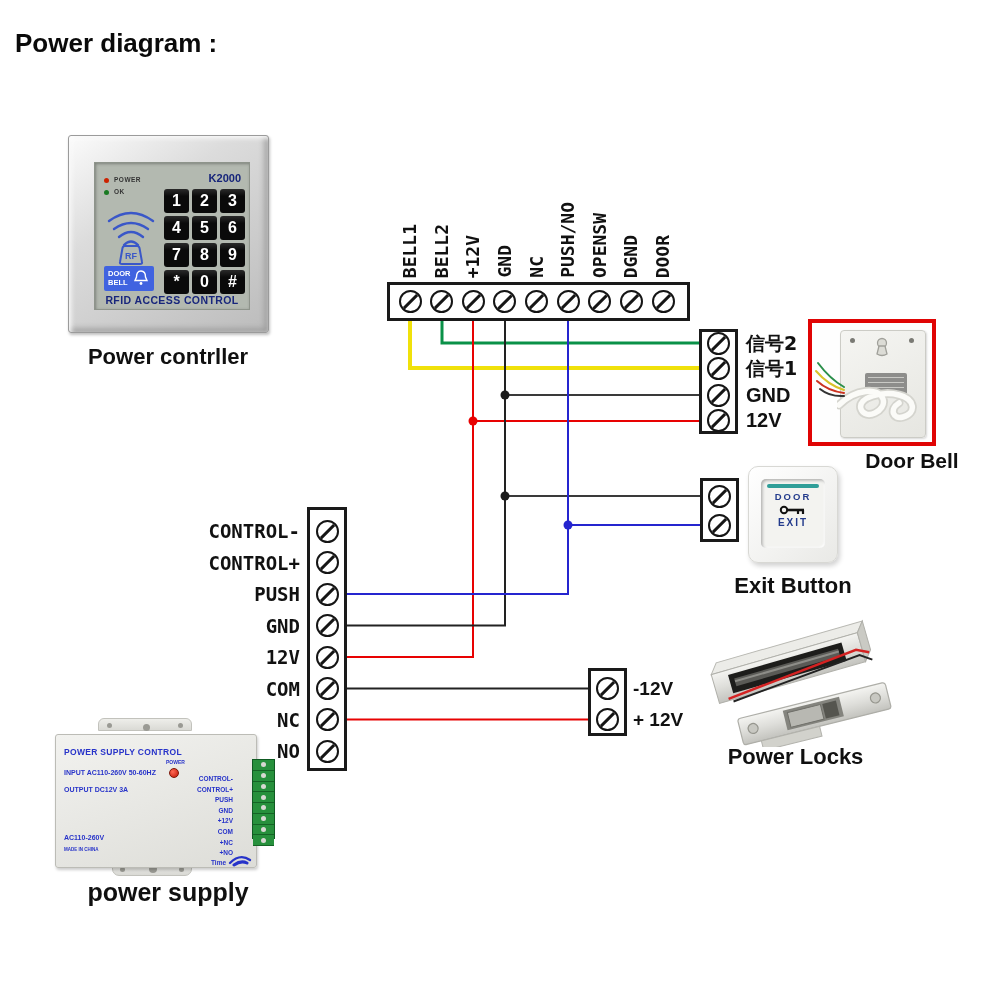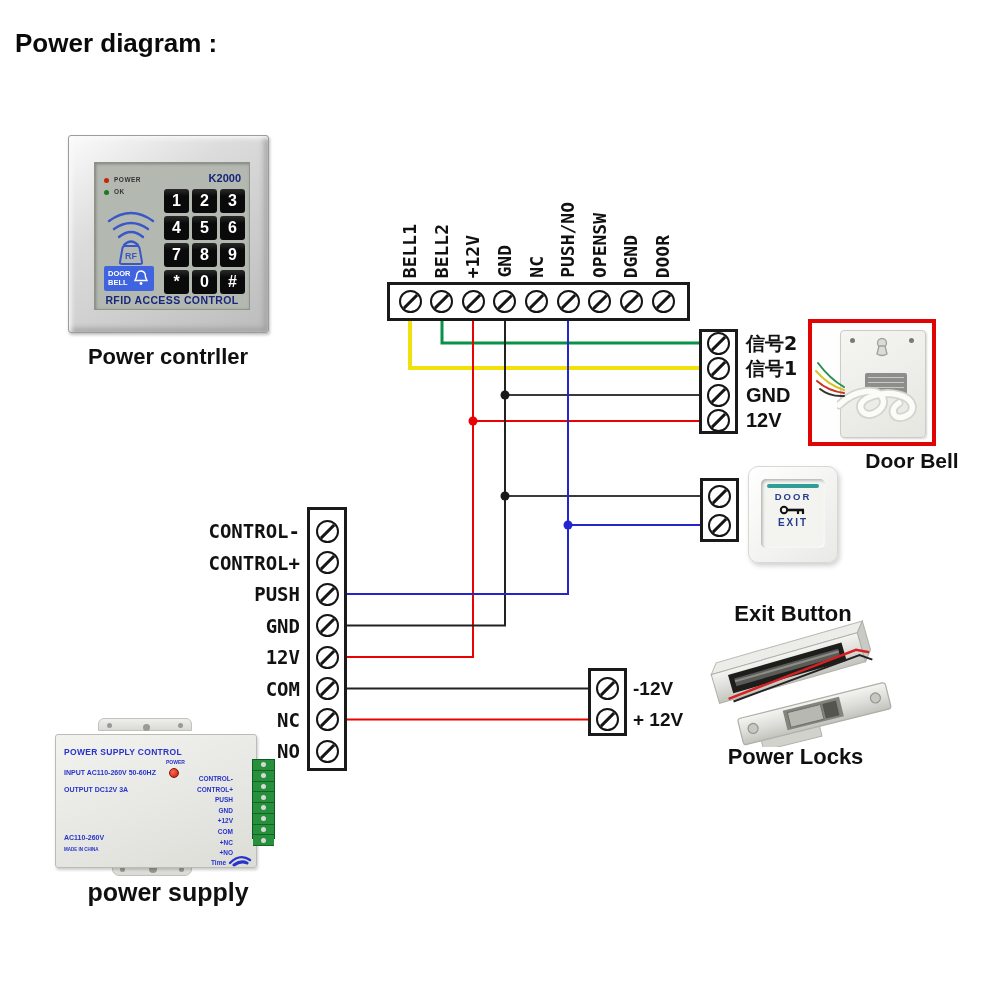--- a/index.html
+++ b/index.html
@@ -224,21 +224,21 @@
       <div class="exit-word">DOOR</div>
       <svg style="display:block;margin:2px auto 0 auto;" width="28" height="12">
         <circle cx="5" cy="6" r="3.2" fill="none" stroke="#111" stroke-width="2"></circle>
         <line x1="8.5" y1="6" x2="25" y2="6" stroke="#111" stroke-width="2.6"></line>
         <line x1="19" y1="6" x2="19" y2="10" stroke="#111" stroke-width="2.2"></line>
         <line x1="24" y1="6" x2="24" y2="10" stroke="#111" stroke-width="2.2"></line>
       </svg>
       <div class="exit-word" style="font-size:10px;margin-top:1px;">EXIT</div>
     </div>
   </div>
-  <div class="cap" style="left:698px;top:573px;width:190px;margin-top:28px;">Exit Button</div>
+  <div class="cap" style="left:698px;top:573px;width:190px;">Exit Button</div>
 
   <div class="tblock" style="left:307px;top:507px;width:40px;height:264px;"></div>
   <div class="screw" style="left:315.5px;top:519.5px;"></div>
   <div class="screw" style="left:315.5px;top:551px;"></div>
   <div class="screw" style="left:315.5px;top:582.5px;"></div>
   <div class="screw" style="left:315.5px;top:614px;"></div>
   <div class="screw" style="left:315.5px;top:645.5px;"></div>
   <div class="screw" style="left:315.5px;top:677px;"></div>
   <div class="screw" style="left:315.5px;top:708px;"></div>
   <div class="screw" style="left:315.5px;top:739.5px;"></div>

